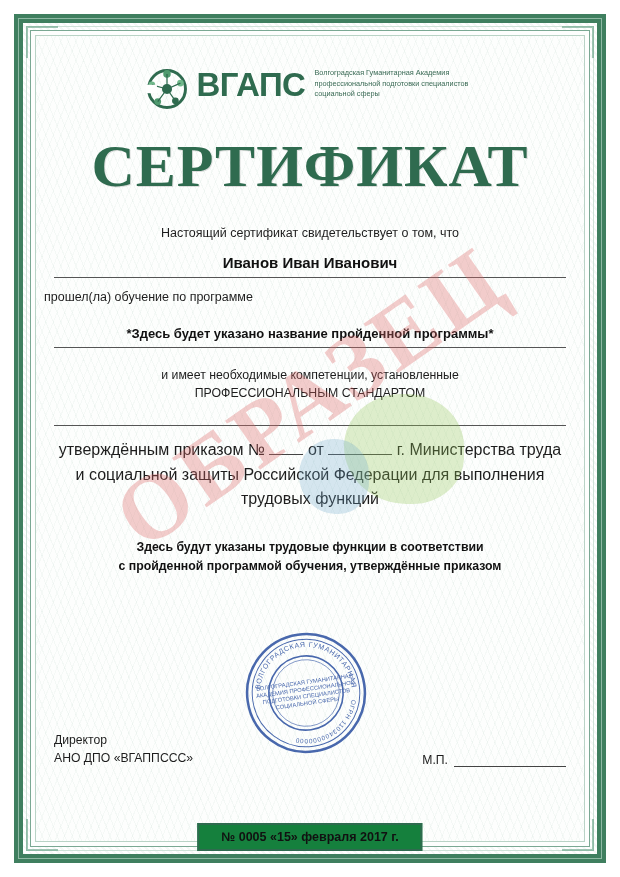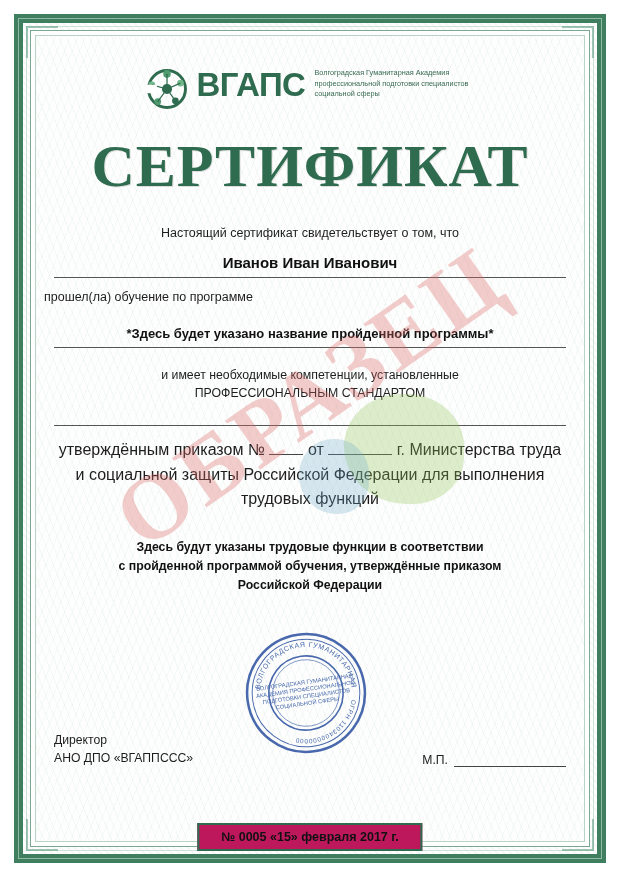--- a/index.html
+++ b/index.html
@@ -298,21 +298,21 @@
     color: #2a2a2a;
     line-height: 1.55;
   }
 
   
   .numbox {
     position: absolute;
     left: 50%;
     transform: translateX(-50%);
     bottom: -18px;
-    background: #be185d;
+    background: #15803d;
     border: 2px solid #2f6b4f;
     padding: 5px 22px;
     font-size: 12.5px;
     font-weight: bold;
     color: #111;
     white-space: nowrap;
   }
 </style>
 </head>
 <body>
@@ -375,21 +375,20 @@
         <span>от</span>
         <span class="blank b2"></span>
         <span>г. Министерства труда</span>
       </div>
       <div>и социальной защиты Российской Федерации для выполнения трудовых функций</div>
     </div>
 
     <div class="functions">
       <div>Здесь будут указаны трудовые функции в соответствии</div>
       <div>с пройденной программой обучения, утверждённые приказом</div>
-      <div>Российской Федерации</div>
     </div>
 
     <svg class="stamp" viewBox="0 0 200 200">
       <circle cx="100" cy="100" r="92" fill="none" stroke="#2a4fa0" stroke-width="4"></circle>
       <circle cx="100" cy="100" r="84" fill="none" stroke="#2a4fa0" stroke-width="1.5"></circle>
       <circle cx="100" cy="100" r="58" fill="none" stroke="#2a4fa0" stroke-width="2.5"></circle>
       <circle cx="100" cy="100" r="52" fill="none" stroke="#2a4fa0" stroke-width="1"></circle>
       <defs>
         <path id="arcTop" d="M100,100 m-72,0 a72,72 0 1,1 144,0" fill="none"></path>
         <path id="arcBot" d="M100,100 m72,0 a72,72 0 1,1 -144,0" fill="none"></path>

